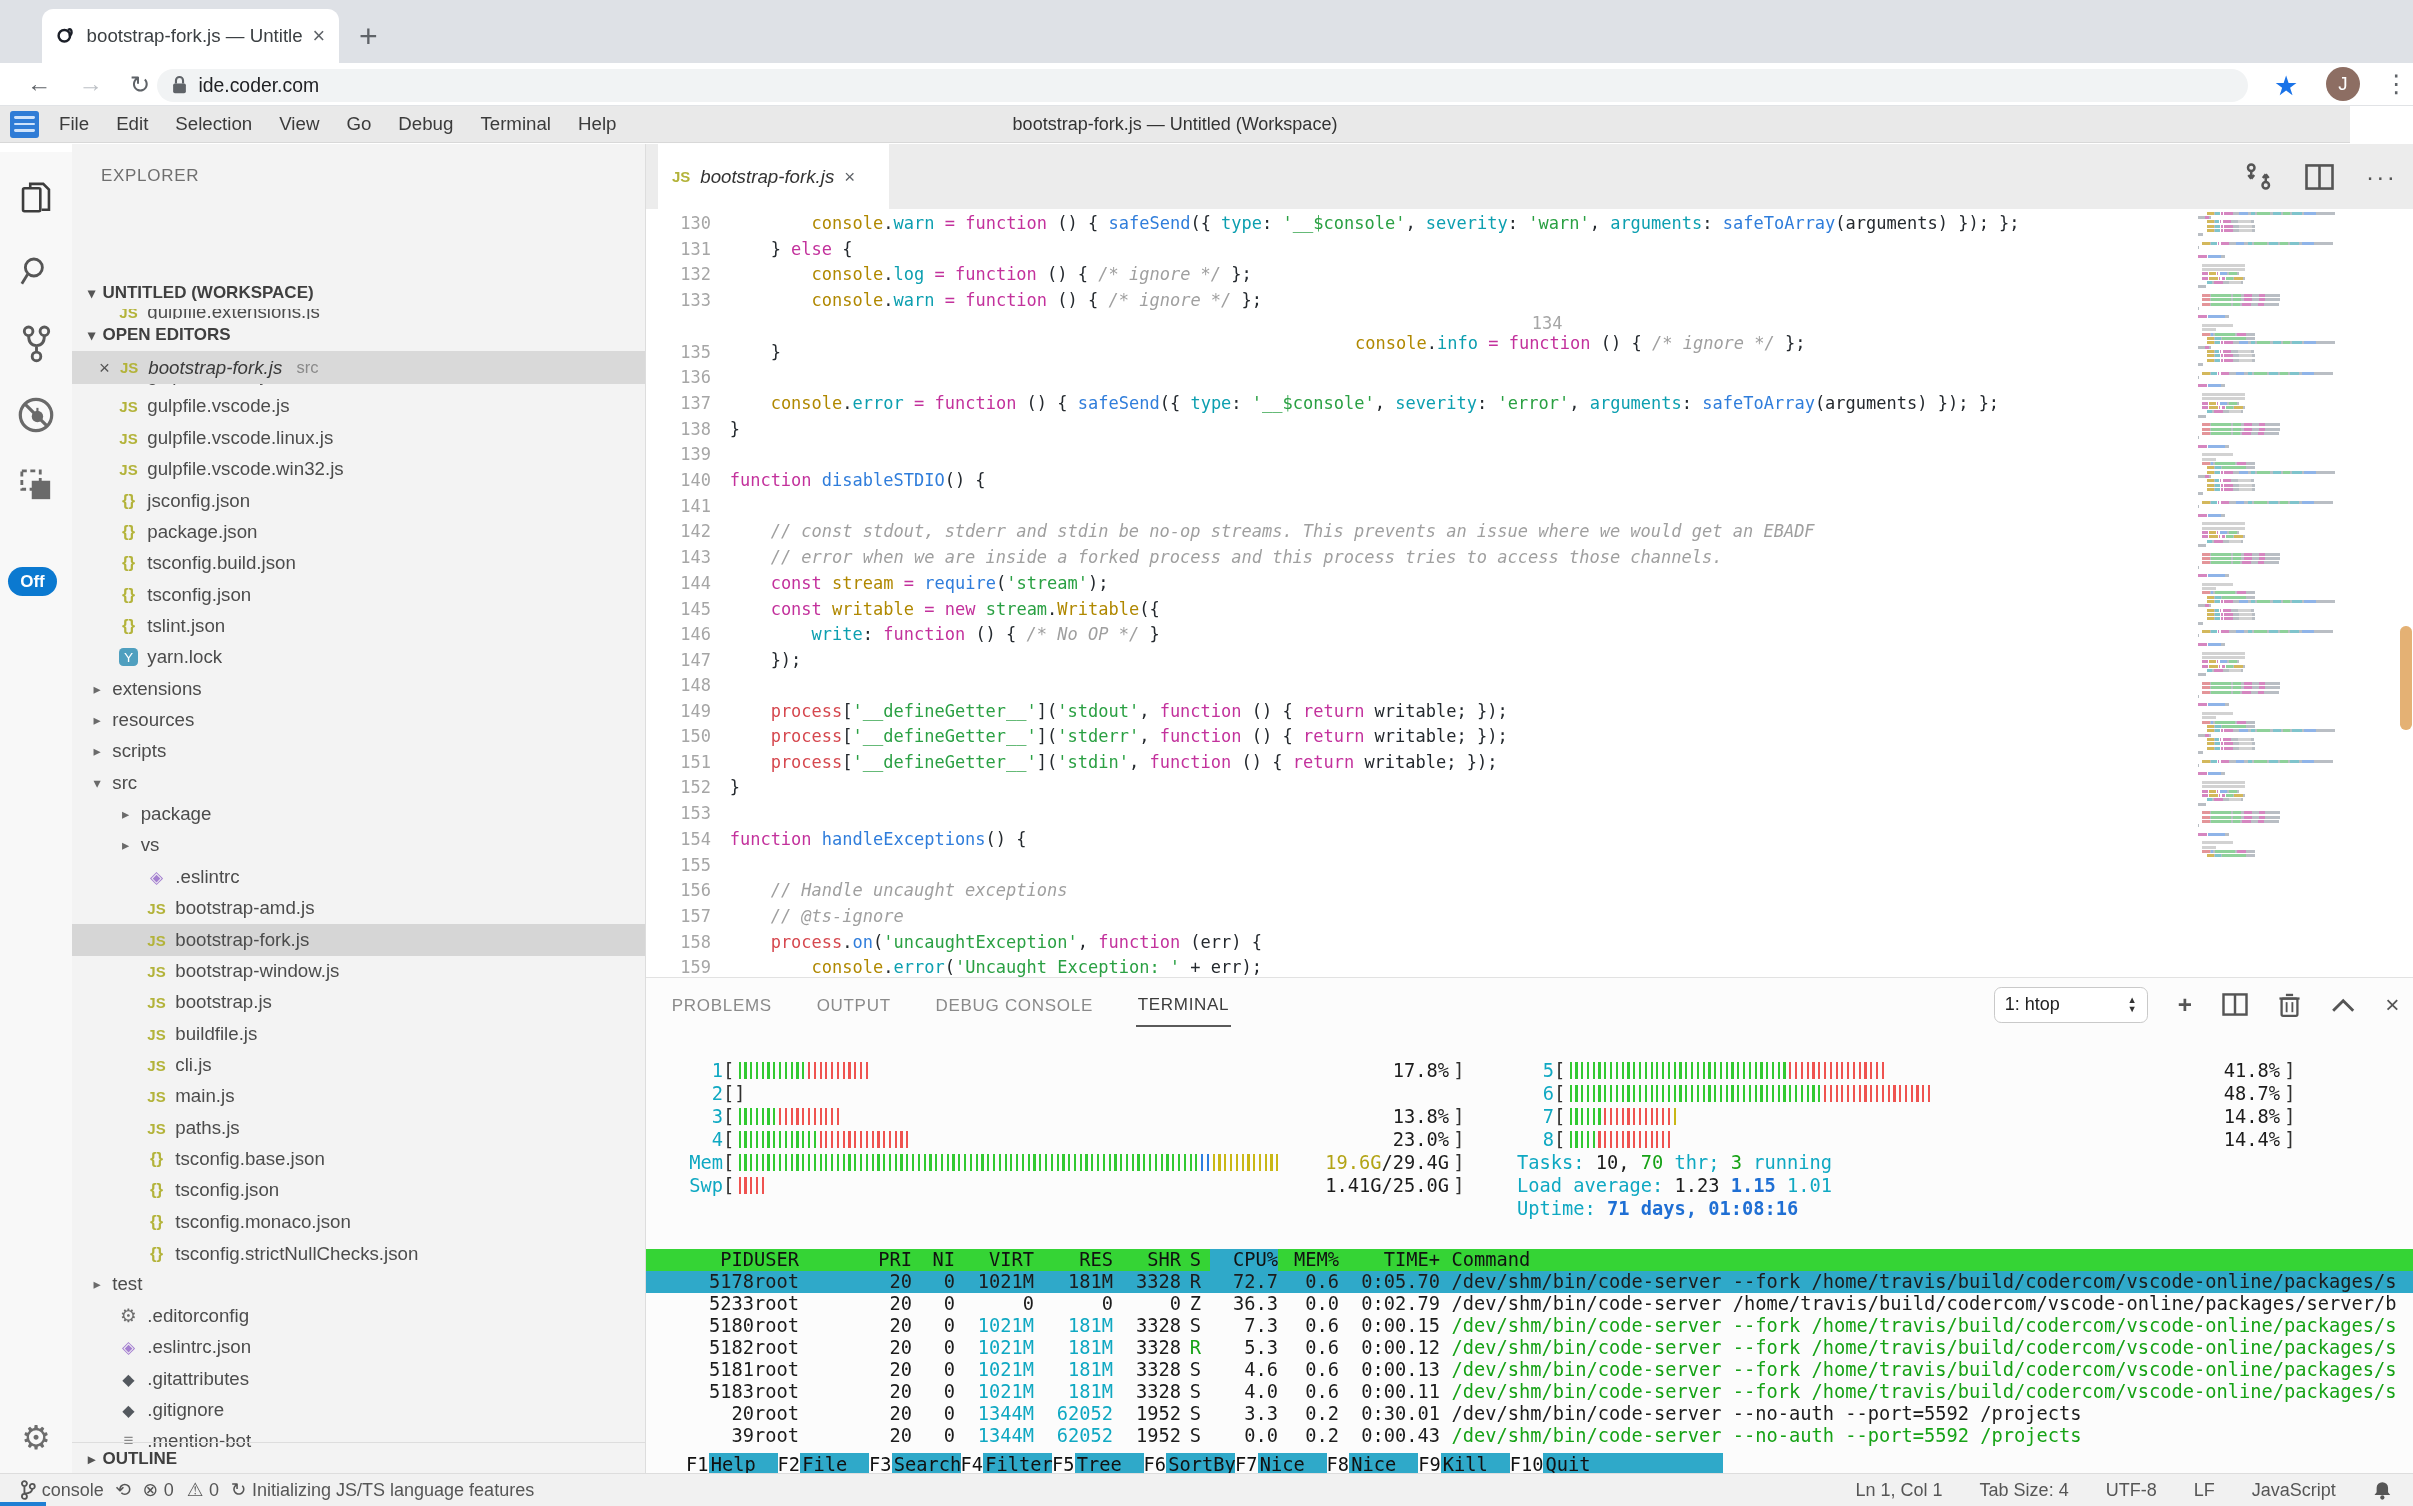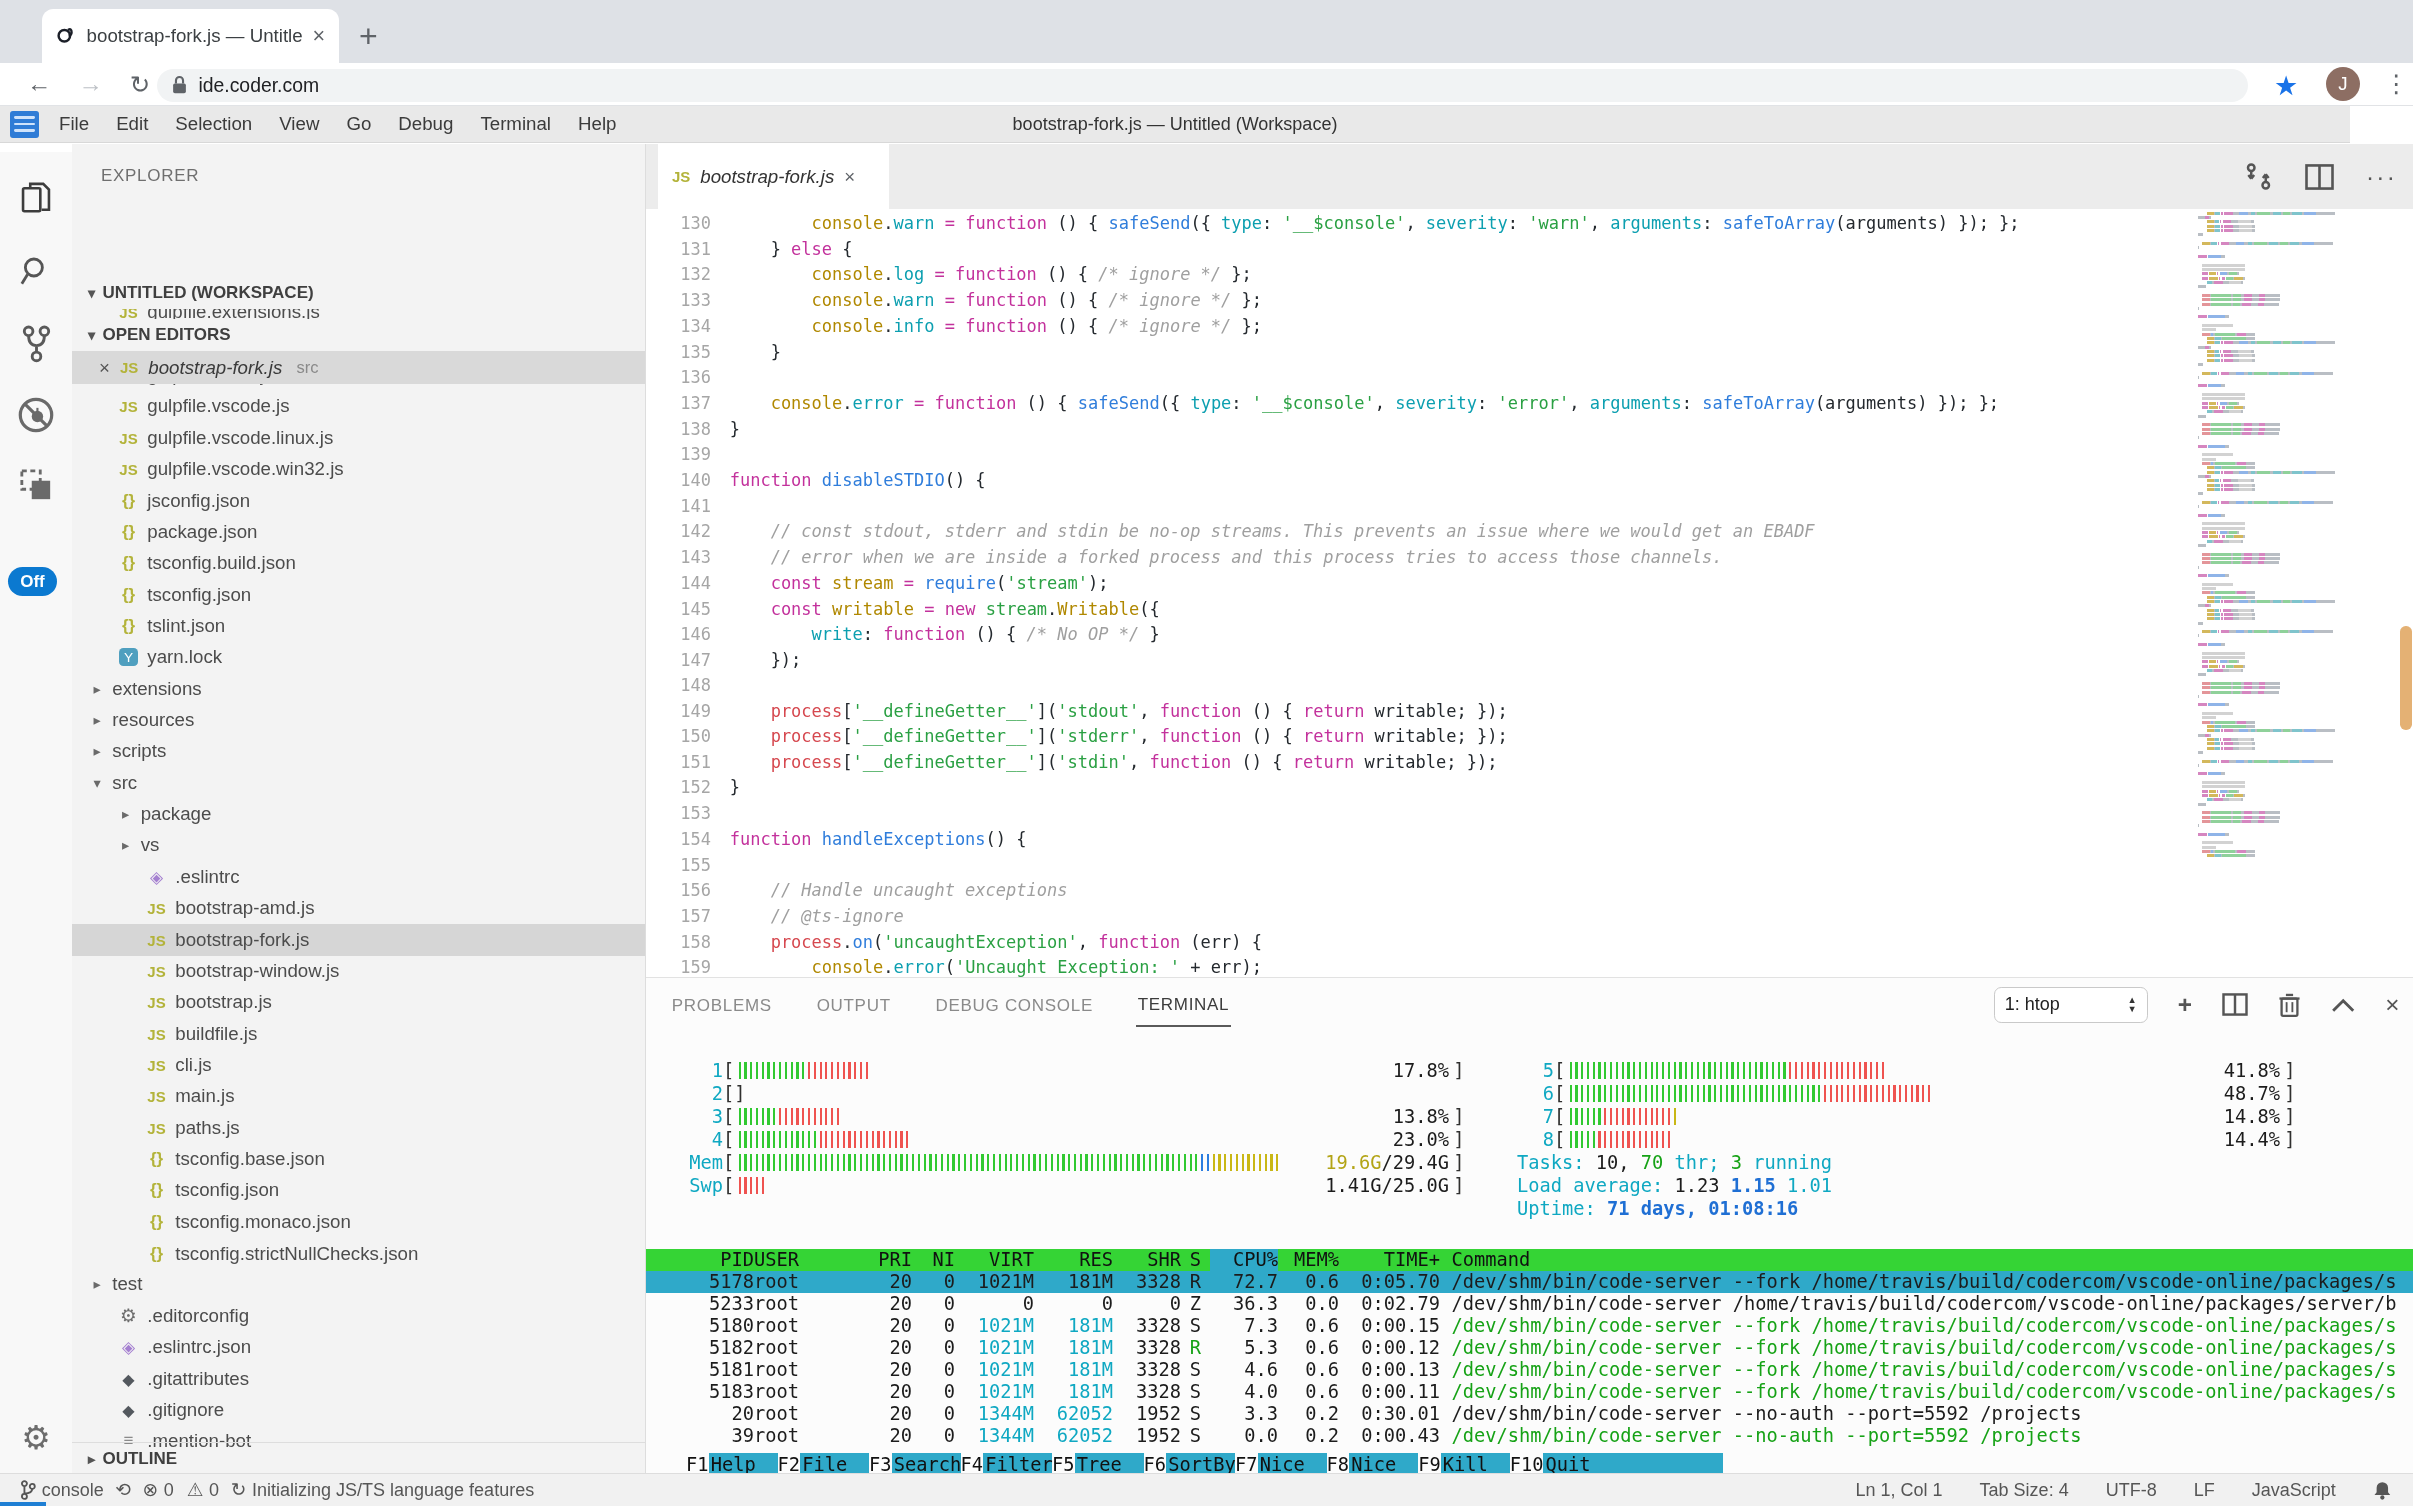--- a/index.html
+++ b/index.html
@@ -499,21 +499,21 @@
             <span class="ctext"><span class="tk-p">    } </span><span class="tk-k">else</span><span class="tk-p"> {</span></span>
           </div>
           <div class="cline" style="top: 52px;">
             <span class="ln">132</span>
             <span class="ctext"><span class="tk-p">        </span><span class="tk-v">console</span><span class="tk-p">.</span><span class="tk-m">log</span><span class="tk-p"> </span><span class="tk-k">=</span><span class="tk-p"> </span><span class="tk-k">function</span><span class="tk-p"> () { </span><span class="tk-c">/* ignore */</span><span class="tk-p"> };</span></span>
           </div>
           <div class="cline" style="top: 78px;">
             <span class="ln">133</span>
             <span class="ctext"><span class="tk-p">        </span><span class="tk-v">console</span><span class="tk-p">.</span><span class="tk-m">warn</span><span class="tk-p"> </span><span class="tk-k">=</span><span class="tk-p"> </span><span class="tk-k">function</span><span class="tk-p"> () { </span><span class="tk-c">/* ignore */</span><span class="tk-p"> };</span></span>
           </div>
-          <div class="cline" style="top: 104px;">
+          <div class="cline" style="top: 104px; flex-direction: column;">
             <span class="ln">134</span>
             <span class="ctext"><span class="tk-p">        </span><span class="tk-v">console</span><span class="tk-p">.</span><span class="tk-m">info</span><span class="tk-p"> </span><span class="tk-k">=</span><span class="tk-p"> </span><span class="tk-k">function</span><span class="tk-p"> () { </span><span class="tk-c">/* ignore */</span><span class="tk-p"> };</span></span>
           </div>
           <div class="cline" style="top: 130px;">
             <span class="ln">135</span>
             <span class="ctext"><span class="tk-p">    }</span></span>
           </div>
           <div class="cline" style="top: 155px;">
             <span class="ln">136</span>
             <span class="ctext"></span>

